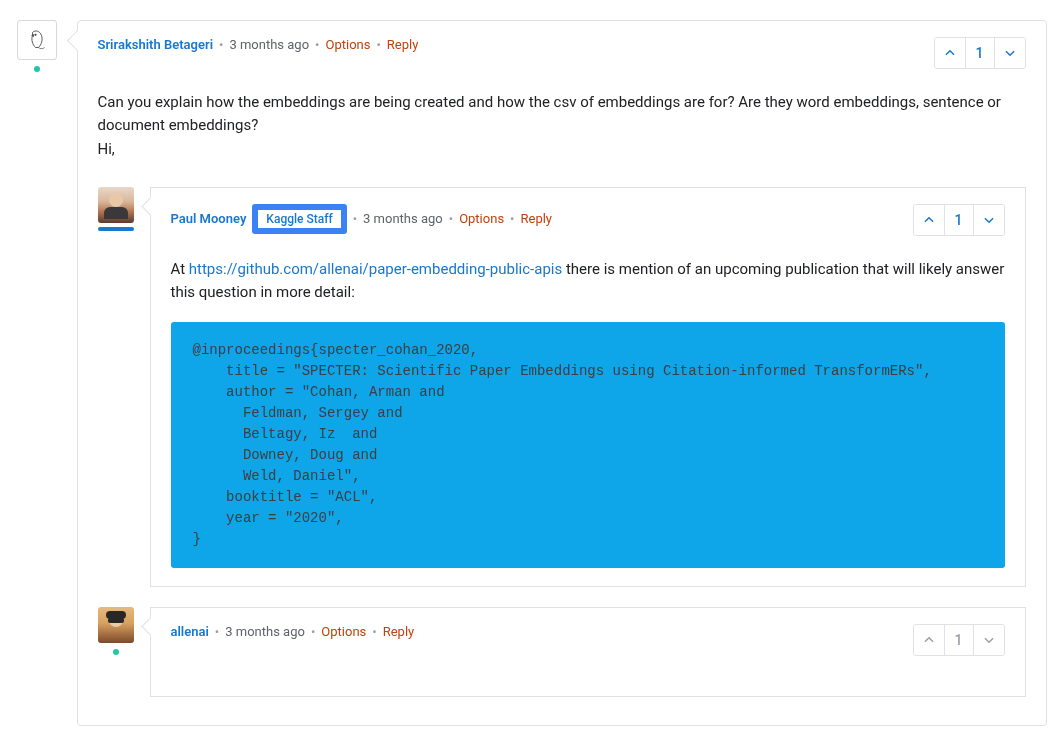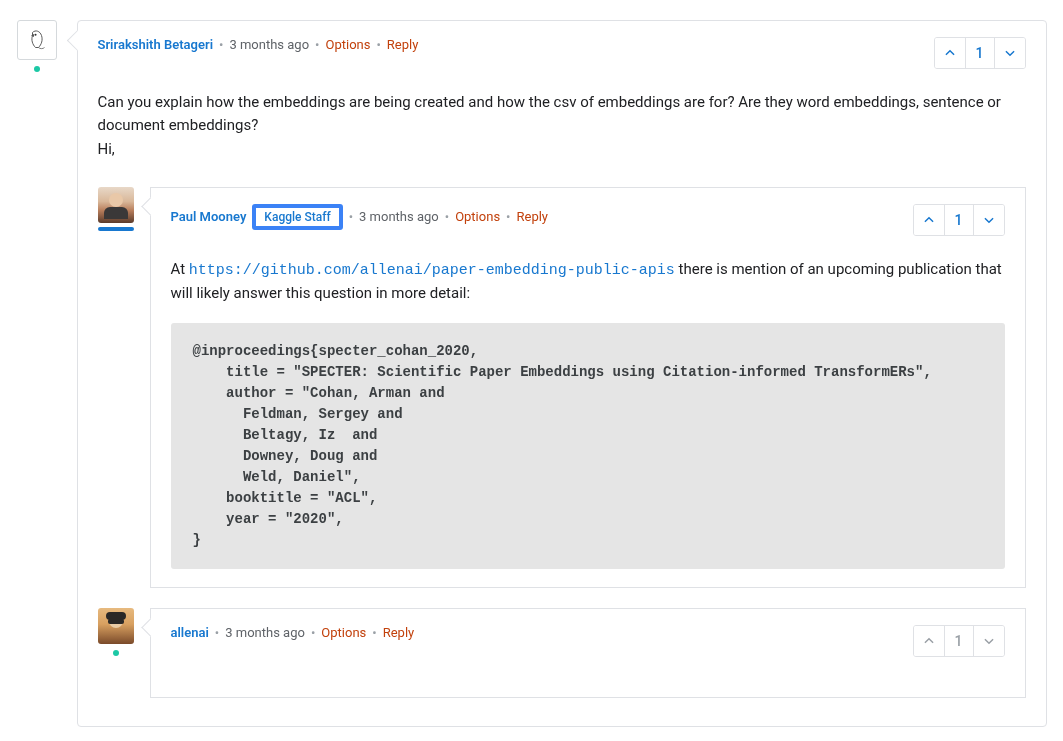--- a/index.html
+++ b/index.html
@@ -89,21 +89,21 @@
     font-weight: 600;
     cursor: pointer;
   }
   .meta-row .sep { color: #9aa0a6; }
   .meta-row .time { color: #5f6368; }
   .meta-row .action {
     color: #c2410c;
     cursor: pointer;
   }
   .badge {
-    border: 4px solid #3b82f6;
+    border: 6px solid #3b82f6;
     color: #1878cf;
     font-size: 12px;
     padding: 2px 8px;
     border-radius: 3px;
     font-weight: 500;
     cursor: default;
   }
   .vote-box {
     margin-left: auto;
     display: flex;
@@ -140,21 +140,21 @@
     align-items: flex-start;
     justify-content: space-between;
     gap: 12px;
     margin-bottom: 22px;
   }
   .comment-text {
     font-size: 15px;
     line-height: 1.55;
     color: #202124;
   }
-  .comment-text a { color: #1878cf; text-decoration: none; font-family: Liberation Mono, monospace; }
+  .comment-text a { color: #1878cf; text-decoration: none; }
   .replies {
     margin-top: 26px;
     display: flex;
     flex-direction: column;
     gap: 20px;
   }
   .reply-row {
     display: flex;
     gap: 16px;
     align-items: flex-start;
@@ -173,31 +173,30 @@
     left: -7px;
     top: 12px;
     width: 12px;
     height: 12px;
     background: #fff;
     border-left: 1px solid #dfe1e5;
     border-bottom: 1px solid #dfe1e5;
     transform: rotate(45deg);
   }
   pre.codeblock {
-    background: #e5e5e5;
+    background: #0ea5e9;
     border-radius: 3px;
     padding: 18px 22px;
     font-family: "SFMono-Regular", Consolas, "Liberation Mono", Menlo, monospace;
     font-size: 14px;
     line-height: 1.5;
     color: #3c4043;
     white-space: pre;
     overflow-x: auto;
     margin-top: 18px;
-    font-weight: bold;
   }
   .goose svg { width: 30px; height: 30px; }
 </style>
 </head>
 <body>
 
 <div class="thread">
 
   <div class="top-comment">
     <div class="avatar-col">

